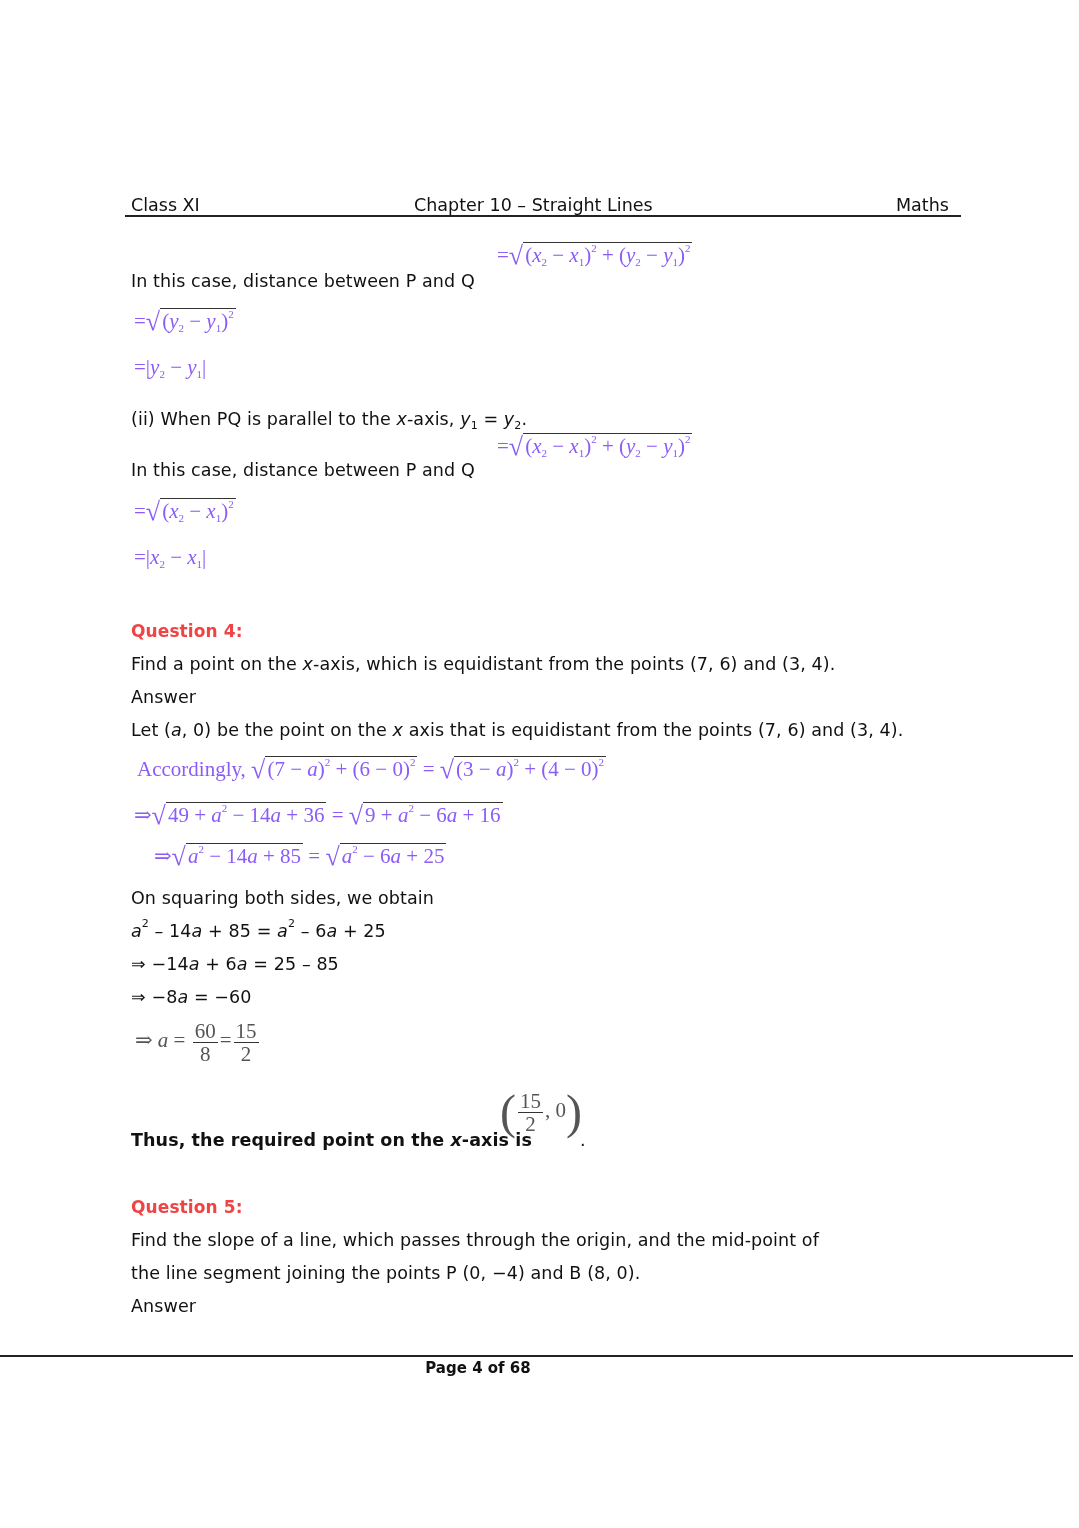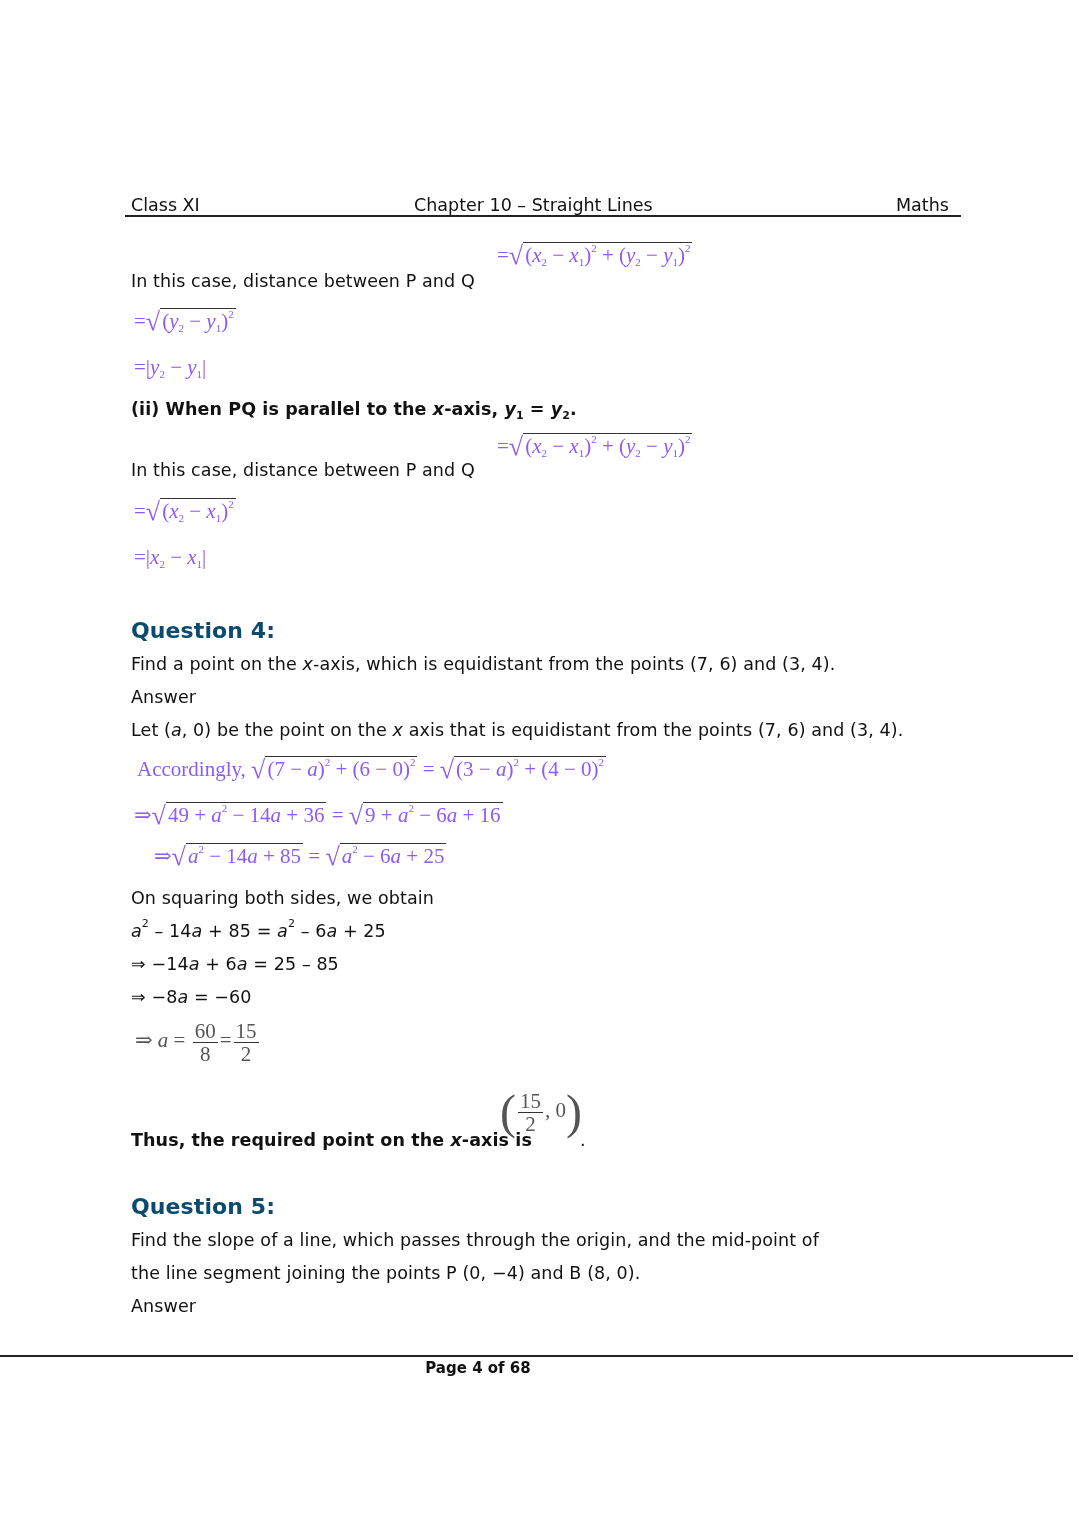--- a/index.html
+++ b/index.html
@@ -1,21 +1,21 @@
 <!DOCTYPE html>
 <html><head>
 <meta charset="utf-8">
 <style>
   html, body { margin:0; padding:0; background:#ffffff; }
   body { width:1079px; height:1528px; position:relative; overflow:hidden;
          font-family:"DejaVu Sans", sans-serif; color:#111; }
   .abs { position:absolute; }
   .txt { font-size:17.5px; line-height:22px; white-space:nowrap; letter-spacing:0.1px; }
   .hdr { font-size:17.5px; line-height:22px; white-space:nowrap; }
-  .qhead { color:#0c4a6e; font-weight:bold; font-size:22px; }
+  .qhead { color:#ef4444; font-weight:bold; font-size:17px; }
   .math { font-family:"Liberation Serif", "DejaVu Serif", serif; font-size:21px; color:#8b5cf6; white-space:nowrap; line-height:26px; }
   .math i { font-style:italic; }
   .sqrt { display:inline-block; position:relative; }
   .sqrt .rad { font-size:26px; vertical-align:-2px; }
   .sqrt .body { border-top:1.3px solid #333; padding:0 2px 0 2px; display:inline-block; line-height:24px; }
   sup { font-size:11px; vertical-align:10px; line-height:0; }
   sub { font-size:11px; vertical-align:-4px; line-height:0; }
   .frac { display:inline-block; vertical-align:middle; text-align:center; margin:0 2px; }
   .frac .num { display:block; border-bottom:1.2px solid #333; padding:0 2px; line-height:22px; }
   .frac .den { display:block; line-height:22px; }
@@ -34,21 +34,21 @@
 <div class="abs math" style="left:497px; top:242px;">
   =<span class="sqrt"><span class="rad">√</span><span class="body">(<i>x</i><sub>2</sub> − <i>x</i><sub>1</sub>)<sup>2</sup> + (<i>y</i><sub>2</sub> − <i>y</i><sub>1</sub>)<sup>2</sup></span></span>
 </div>
 <div class="abs math" style="left:134px; top:308px;">
   =<span class="sqrt"><span class="rad">√</span><span class="body">(<i>y</i><sub>2</sub> − <i>y</i><sub>1</sub>)<sup>2</sup></span></span>
 </div>
 <div class="abs math" style="left:134px; top:354px;">
   =|<i>y</i><sub>2</sub> − <i>y</i><sub>1</sub>|
 </div>
 
-<div class="abs txt" style="left:131px; top:398px;font-weight:bold;"><span>(ii) When PQ is parallel to the </span><span class="italic">x</span><span>-axis, </span><span class="italic">y</span><sub>1</sub><span> = </span><span class="italic">y</span><sub>2</sub><span>.</span></div>
+<div class="abs txt" style="left:131px; top:408px;"><span>(ii) When PQ is parallel to the </span><span class="italic">x</span><span>-axis, </span><span class="italic">y</span><sub>1</sub><span> = </span><span class="italic">y</span><sub>2</sub><span>.</span></div>
 
 <div class="abs txt" style="left:131px; top:459px;">In this case, distance between P and Q</div>
 <div class="abs math" style="left:497px; top:433px;">
   =<span class="sqrt"><span class="rad">√</span><span class="body">(<i>x</i><sub>2</sub> − <i>x</i><sub>1</sub>)<sup>2</sup> + (<i>y</i><sub>2</sub> − <i>y</i><sub>1</sub>)<sup>2</sup></span></span>
 </div>
 <div class="abs math" style="left:134px; top:498px;">
   =<span class="sqrt"><span class="rad">√</span><span class="body">(<i>x</i><sub>2</sub> − <i>x</i><sub>1</sub>)<sup>2</sup></span></span>
 </div>
 <div class="abs math" style="left:134px; top:544px;">
   =|<i>x</i><sub>2</sub> − <i>x</i><sub>1</sub>|

